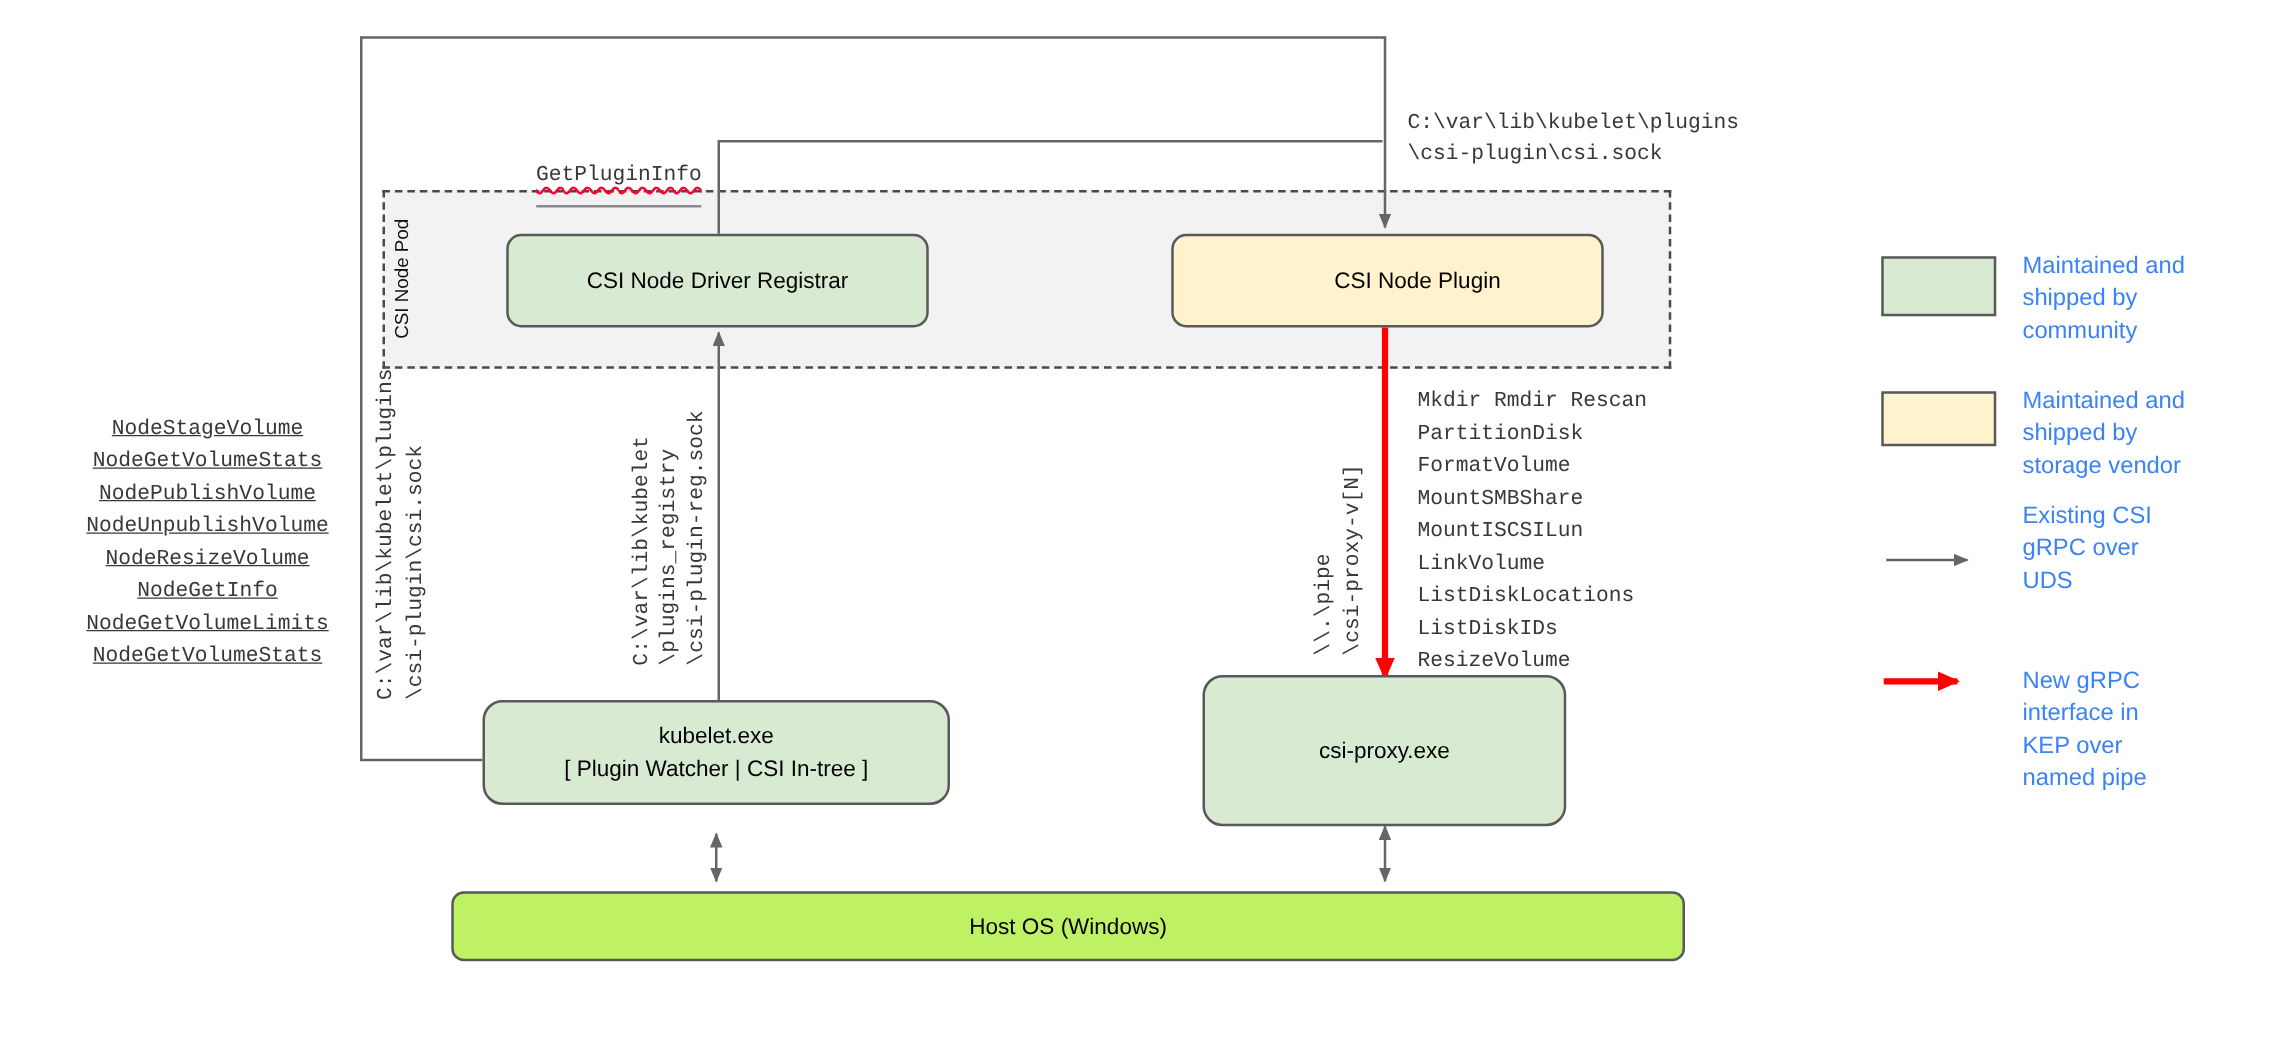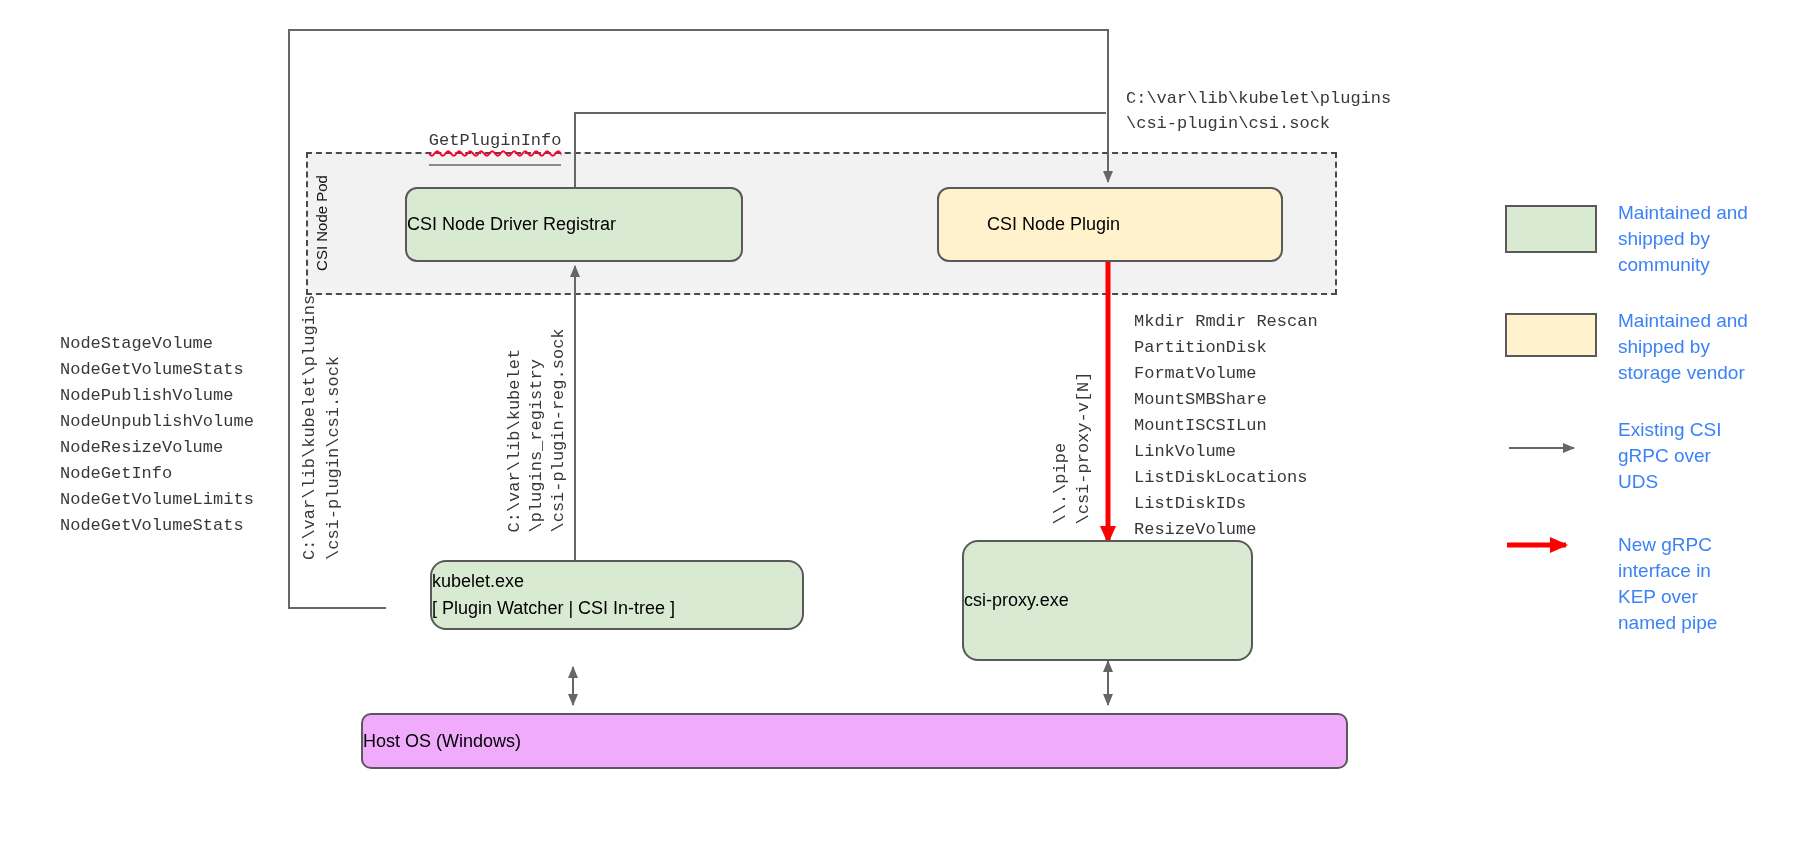--- a/index.html
+++ b/index.html
@@ -7,51 +7,51 @@
           font-family:"Liberation Sans",sans-serif;}
   .abs{position:absolute;}
   svg.wires{position:absolute;left:0;top:0;width:1818px;height:842px;pointer-events:none;}
 
   .pod{left:306px;top:152px;width:1031px;height:143px;background:#f2f2f2;
        border:2px dashed #4a4a4a;box-sizing:border-box;}
   .pod-label{left:266px;top:214px;width:112px;height:18px;transform:rotate(-90deg);
        font-size:15px;color:#111;text-align:center;white-space:nowrap;}
 
   .node{box-sizing:border-box;border:2px solid #595959;display:flex;flex-direction:column;
-        align-items:flex-start;justify-content:center;font-size:18px;color:#000;text-align:center;}
+        align-items:center;justify-content:center;font-size:18px;color:#000;text-align:center;}
   .green{background:#d9ead3;}
   .yellow{background:#fff2cc;}
-  .blue{background:#f0abfc;}
+  .blue{background:#bef264;}
   .registrar{left:405px;top:187px;width:338px;height:75px;border-radius:12px;}
   .plugin{left:937px;top:187px;width:346px;height:75px;border-radius:12px;padding-left:48px;}
-  .kubelet{left:386px;top:560px;width:374px;height:70px;border-radius:16px;line-height:27px;margin-left:44px;}
+  .kubelet{left:386px;top:560px;width:374px;height:84px;border-radius:16px;line-height:27px;}
   .csiproxy{left:962px;top:540px;width:291px;height:121px;border-radius:16px;}
   .hostos{left:361px;top:713px;width:987px;height:56px;border-radius:10px;}
 
   .mono{font-family:"Liberation Mono",monospace;font-size:17px;color:#383838;white-space:pre;}
-  .node-ops{left:60px;top:331px;width:212px;text-align:left;line-height:26px;}
+  .node-ops{left:60px;top:331px;width:212px;text-align:center;line-height:26px;text-decoration:underline;}
   .proxy-ops{left:1134px;top:309px;line-height:26px;}
   .sock-top{left:1126px;top:86px;line-height:25px;}
   .reg-calls{left:600px;top:392px;line-height:27px;}
 
   .rot{transform:rotate(-90deg);}
   .rot-a{left:167px;top:381px;width:310px;height:48px;line-height:24px;}
   .rot-b{left:424px;top:387px;width:225px;height:66px;line-height:22px;}
   .rot-c{left:959px;top:389px;width:225px;height:46px;line-height:23px;}
 
   .gpi{left:388px;top:112px;}
   .gpi-u{display:inline-block;border-bottom:2px solid #8a8a8a;padding-bottom:14px;}
   .gpi-w{text-decoration:underline;text-decoration-style:wavy;text-decoration-color:#f03;
          text-decoration-thickness:1.5px;text-underline-offset:5px;}
 
   .legend-swatch{box-sizing:border-box;border:2px solid #595959;}
   .sw-green{left:1505px;top:205px;width:92px;height:48px;}
   .sw-yellow{left:1505px;top:313px;width:92px;height:44px;}
   .legend-text{left:1618px;font-size:19px;line-height:26px;color:#3b82f6;}
-  .lt1{top:200px;} .lt2{top:308px;} .lt3{top:417px;} .lt4{top:532px;}
+  .lt1{top:200px;} .lt2{top:308px;} .lt3{top:400px;} .lt4{top:532px;}
 </style>
 </head>
 <body>
 
 <div id="canvas">
 
   <div class="abs pod"></div>
 
   <svg class="wires">
     <defs>

